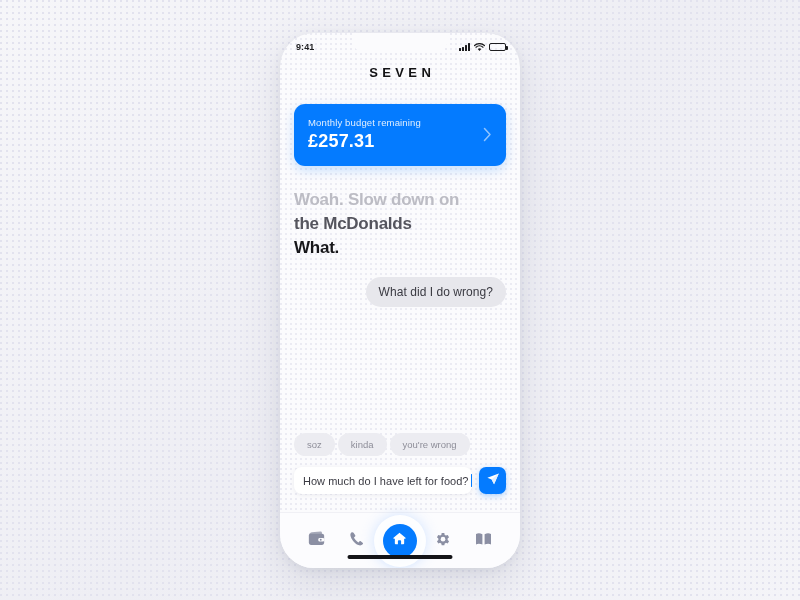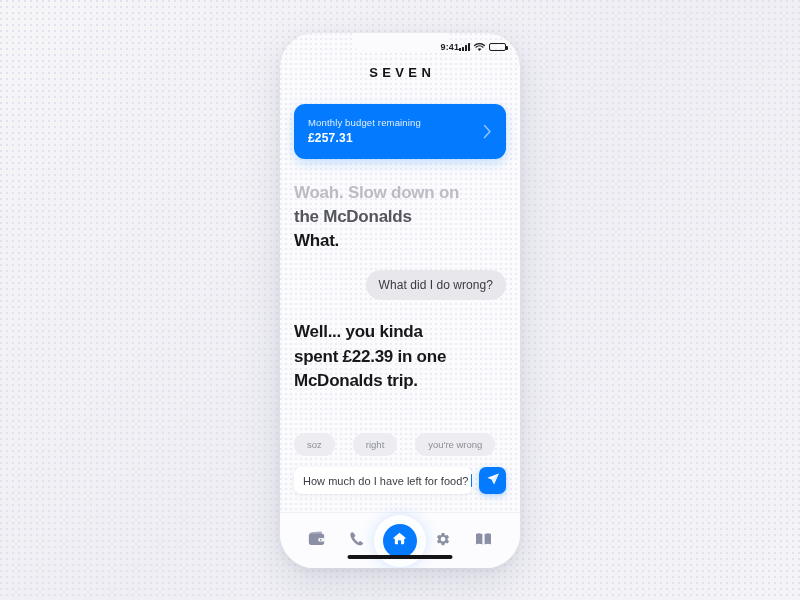--- a/index.html
+++ b/index.html
@@ -54,21 +54,21 @@
   }
 
   
   .status-bar {
     position: relative;
     z-index: 7;
     height: 24px;
     flex: 0 0 24px;
     display: flex;
     align-items: center;
-    justify-content: flex-end;
+    justify-content: space-between;
     padding: 4px 14px 0 16px;
   }
 
   .status-time {
     font-size: 9px;
     font-weight: bold;
     color: #1d1d1f;
     letter-spacing: 0.1px;
   }
 
@@ -154,21 +154,21 @@
   }
 
   .budget-label {
     font-size: 9.5px;
     color: #e2effe;
     letter-spacing: 0.15px;
     margin-bottom: 3px;
   }
 
   .budget-amount {
-    font-size: 12px;
+    font-size: 18px;
     font-weight: bold;
     color: #ffffff;
     letter-spacing: 0.2px;
   }
 
   .card-chevron {
     color: #8fc3ff;
     flex: 0 0 auto;
     display: flex;
     align-items: center;
@@ -211,21 +211,21 @@
     letter-spacing: 0.05px;
   }
 
   .bot-message.second {
     margin-top: 20px;
   }
 
   
   .quick-replies {
     display: flex;
-    gap: 18px;
+    gap: 3px;
     margin-top: 20px;
     flex: 0 0 auto;
   }
 
   .chip {
     background-color: #ececf1;
     color: #8e8e99;
     font-size: 9.5px;
     padding: 6px 13px;
     border-radius: 14px;
@@ -380,31 +380,26 @@
       <div class="bot-message">
         <span class="line-1">Woah. Slow down on</span><br>
         <span class="line-2">the McDonalds</span><br>
         <span class="line-3">What.</span>
       </div>
 
       <div class="user-row">
         <div class="user-bubble">What did I do wrong?</div>
       </div>
 
-      <div class="bot-message second solid">
-        <span>Well... you kinda</span><br>
-        <span>spent £22.39 in one</span><br>
-        <span>McDonalds trip.</span>
-      </div>
 
     </div>
 
     <div class="quick-replies">
       <div class="chip">soz</div>
-      <div class="chip">right</div>
+      <div class="chip">kinda</div>
       <div class="chip">you're wrong</div>
     </div>
 
     <div class="input-row">
       <div class="text-input">
         <span class="input-text">How much do I have left for food?</span>
         <span class="caret"></span>
       </div>
       <div class="send-button">
         <span>

